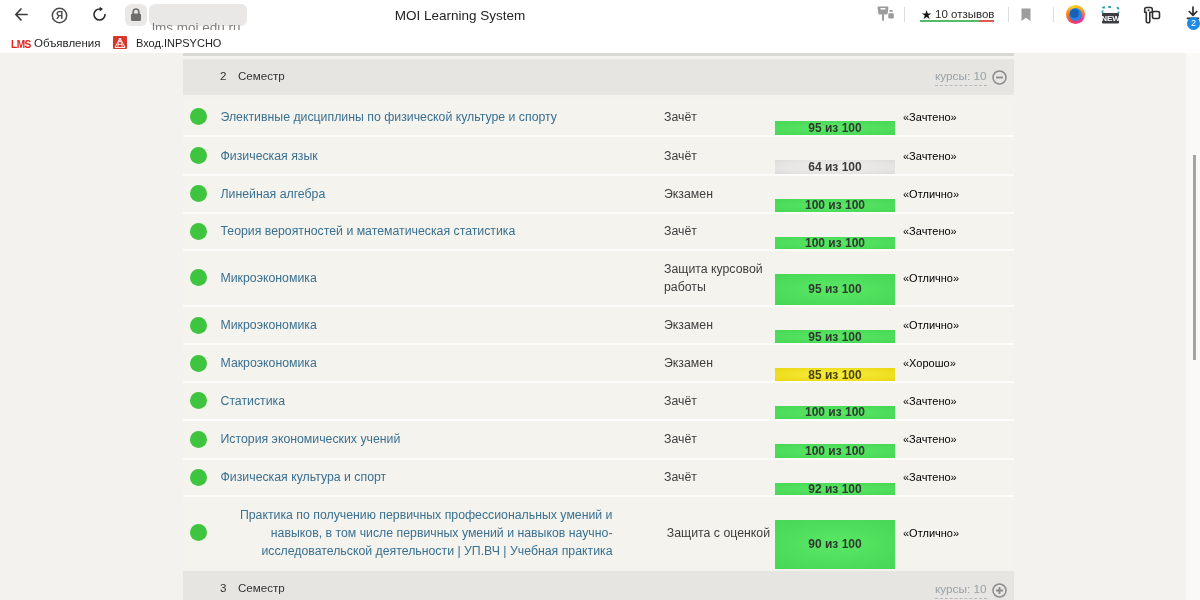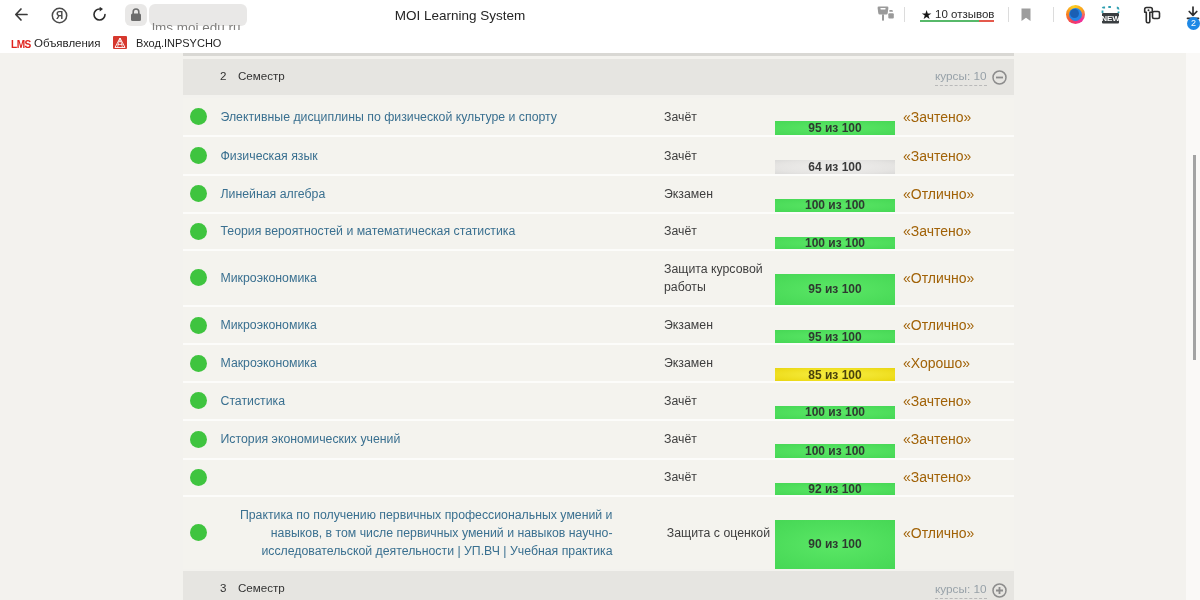--- a/index.html
+++ b/index.html
@@ -25,21 +25,21 @@
   .kursy { color:#97a1a8; font-size:11.8px; border-bottom:1px dashed #b9b9b9; padding-bottom:2px;}
   .row { position:absolute; left:183px; width:831px; background:#f4f3ee; }
   .dot { position:absolute; left:7px; top:50%; margin-top:-8.5px; width:17px; height:17px; border-radius:50%; background:#3fc43f; }
   .course { position:absolute; left:37.5px; top:50%; transform:translateY(-50%); width:390px; color:#3a7090; font-size:12.3px; line-height:18px; }
   .etype { position:absolute; left:481px; top:50%; transform:translateY(-50%); width:106px; color:#3e3e3e; font-size:12.3px; line-height:18px; }
   .score { position:absolute; left:592px; top:0; bottom:0; width:120px; display:flex; align-items:center; justify-content:center;
            font-size:12px; font-weight:bold; color:#2e3a30;margin-top:23px; }
   .green { background:radial-gradient(ellipse 95% 85% at 50% 50%, #5be766 0%, #4cdc5a 55%, #42d351 100%); }
   .graysc { background:radial-gradient(ellipse 100% 100% at 50% 50%, #f0efed 0%, #e5e4e2 50%, #cccccb 100%); color:#3a3a3a; }
   .yellow { background:radial-gradient(ellipse 90% 85% at 50% 50%, #f8ef45 0%, #eedd1d 60%, #e0cd08 100%); color:#4a430c; }
-  .grade { position:absolute; left:720px; top:50%; transform:translateY(-50%); color:#a16207; font-size:14px; }
+  .grade { position:absolute; left:720px; top:50%; transform:translateY(-50%); color:#000000; font-size:11px; }
 
   
   #sbtrack { left:1186px; top:53px; width:14px; height:547px; background:#faf9f7; }
   #sbthumb { left:1192.5px; top:155px; width:3.5px; height:205px; background:#a3a3a3; }
 </style>
 </head>
 <body>
 
 <div class="abs" id="toolbar"></div>
 
@@ -205,20 +205,21 @@
 <div class="row" style="top:420.5px; height:37px;">
   <div class="dot"></div>
   <div class="course" style="width:420px;">История экономических учений</div>
   <div class="etype">Зачёт</div>
   <div class="score green">100 из 100</div>
   <div class="grade">«Зачтено»</div>
 </div>
 
 <div class="row" style="top:459.5px; height:35.5px;">
   <div class="dot"></div>
+  <div class="course" style="width:420px;">Физическая культура и спорт</div>
   <div class="etype">Зачёт</div>
   <div class="score green">92 из 100</div>
   <div class="grade">«Зачтено»</div>
 </div>
 
 <div class="row" style="top:497px; height:71.5px;text-align:right;">
   <div class="dot"></div>
   <div class="course" style="width:392px;">Практика по получению первичных профессиональных умений и навыков, в том числе первичных умений и навыков научно-исследовательской деятельности | УП.ВЧ | Учебная практика</div>
   <div class="etype">Защита с оценкой</div>
   <div class="score green">90 из 100</div>

